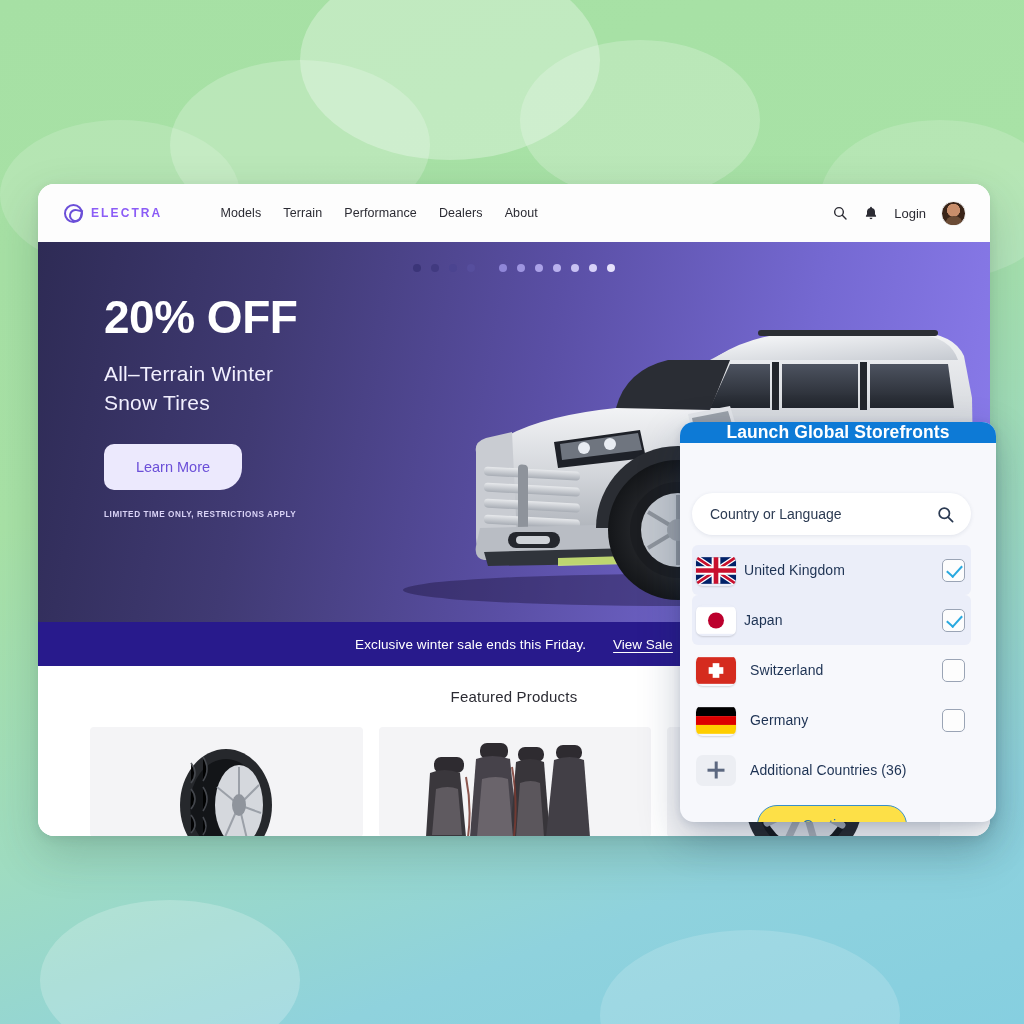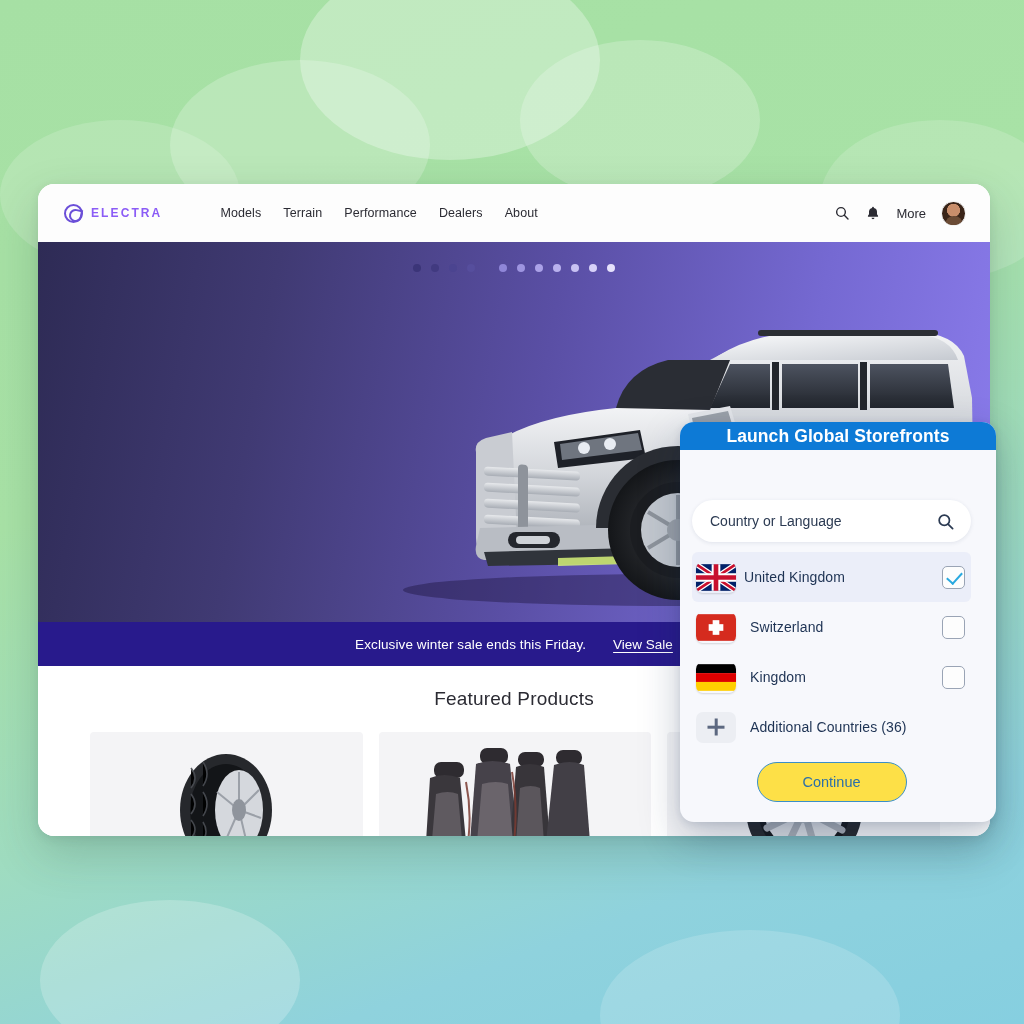--- a/index.html
+++ b/index.html
@@ -141,21 +141,21 @@
   #view-sale-link {
     font-size: 13.5px; color: #ffffff; text-decoration: underline;
     text-underline-offset: 3px; cursor: pointer; margin-left: 22px;
   }
 
   
   #featured {
     background: #ffffff; padding-top: 22px; height: 170px;
   }
   #featured-title {
-    text-align: center; font-size: 19px; color: #2b2b33; letter-spacing: .2px;
+    text-align: center; font-size: 15px; color: #2b2b33; letter-spacing: .2px;
   }
   #product-grid {
     display: flex; gap: 16px; padding: 22px 50px 0 52px;
   }
   .product-card {
     flex: 1; height: 110px; background: #f4f4f6;
     border-radius: 4px; overflow: hidden;
     display: flex; align-items: flex-start; justify-content: center;
     cursor: pointer;
   }
@@ -270,21 +270,21 @@
 
       <div id="nav-right">
         <svg class="nav-icon" viewBox="0 0 24 24" fill="none" stroke="currentColor" stroke-width="2.1">
           <circle cx="10.5" cy="10.5" r="6.5"></circle>
             <line x1="15.5" y1="15.5" x2="21" y2="21" stroke-linecap="round"></line>
         </svg>
         <svg class="nav-icon" viewBox="0 0 24 24" fill="currentColor">
           <path d="M12 2.6a1.4 1.4 0 0 1 1.4 1.4v.5a6 6 0 0 1 4.6 5.8v3.4l1.6 2.6a.8.8 0 0 1-.7 1.2H5.1a.8.8 0 0 1-.7-1.2L6 13.7v-3.4a6 6 0 0 1 4.6-5.8V4A1.4 1.4 0 0 1 12 2.6z"></path>
           <path d="M9.8 19.2h4.4a2.2 2.2 0 0 1-4.4 0z"></path>
         </svg>
-        <span id="login-label">More</span>
+        <span id="login-label">Login</span>
         <div id="avatar"></div>
       </div>
     </div>
 
     <div id="hero">
 
       <div id="carousel-dots">
         <div class="dot" style="background:#3b3578;"></div>
         <div class="dot" style="background:#413a80;"></div>
         <div class="dot" style="background:#4b4490;"></div>
@@ -385,20 +385,29 @@
           <line x1="320" y1="240" x2="320" y2="205"></line>
           <line x1="320" y1="240" x2="350" y2="222"></line>
           <line x1="320" y1="240" x2="350" y2="258"></line>
           <line x1="320" y1="240" x2="320" y2="275"></line>
           <line x1="320" y1="240" x2="290" y2="258"></line>
           <line x1="320" y1="240" x2="290" y2="222"></line>
         </g>
         <circle cx="320" cy="240" r="11" fill="#9aa0a8"></circle>
       </svg>
 
+      <div id="hero-copy">
+        <div id="hero-headline">20% OFF</div>
+        <div id="hero-sub">
+          <div>All–Terrain Winter</div>
+          <div>Snow Tires</div>
+        </div>
+        <button id="learn-more-button">Learn More</button>
+        <div id="hero-fineprint">LIMITED TIME ONLY, RESTRICTIONS APPLY</div>
+      </div>
     </div>
 
     <div id="announcement-bar">
       <span id="announcement-text">Exclusive winter sale ends this Friday.</span>
       <span id="view-sale-link">View Sale</span>
     </div>
 
     <div id="featured">
       <div id="featured-title">Featured Products</div>
       <div id="product-grid">
@@ -498,20 +507,30 @@
               <path d="M0 0 L60 40 M60 0 L0 40" stroke="#fff" stroke-width="8"></path>
               <path d="M0 0 L60 40 M60 0 L0 40" stroke="#C8102E" stroke-width="4"></path>
               <path d="M30 0 V40 M0 20 H60" stroke="#fff" stroke-width="13"></path>
               <path d="M30 0 V40 M0 20 H60" stroke="#C8102E" stroke-width="7"></path>
             </svg>
           </div>
           <span class="country-name">United Kingdom</span>
           <div class="check on"></div>
         </div>
 
+        <div class="country-row selected">
+          <div class="flag">
+            <svg width="40" height="31" viewBox="0 0 60 40">
+              <rect width="60" height="40" fill="#fff"></rect>
+              <circle cx="30" cy="20" r="12" fill="#BC002D"></circle>
+            </svg>
+          </div>
+          <span class="country-name">Japan</span>
+          <div class="check on"></div>
+        </div>
 
         <div class="country-row">
           <div class="flag">
             <svg width="40" height="31" viewBox="0 0 60 40">
               <rect width="60" height="40" fill="#D52B1E"></rect>
               <rect x="25" y="9" width="10" height="22" fill="#fff"></rect>
               <rect x="19" y="15" width="22" height="10" fill="#fff"></rect>
             </svg>
           </div>
           <span class="country-name">Switzerland</span>
@@ -519,21 +538,21 @@
         </div>
 
         <div class="country-row">
           <div class="flag">
             <svg width="40" height="31" viewBox="0 0 60 40">
               <rect width="60" height="13.4" fill="#000"></rect>
               <rect y="13.4" width="60" height="13.3" fill="#DD0000"></rect>
               <rect y="26.7" width="60" height="13.3" fill="#FFCE00"></rect>
             </svg>
           </div>
-          <span class="country-name">Kingdom</span>
+          <span class="country-name">Germany</span>
           <div class="check"></div>
         </div>
 
 
         <div class="country-row">
           <div class="plus-tile"></div>
           <span class="country-name">Additional Countries (36)</span>
         </div>
 
       </div>

